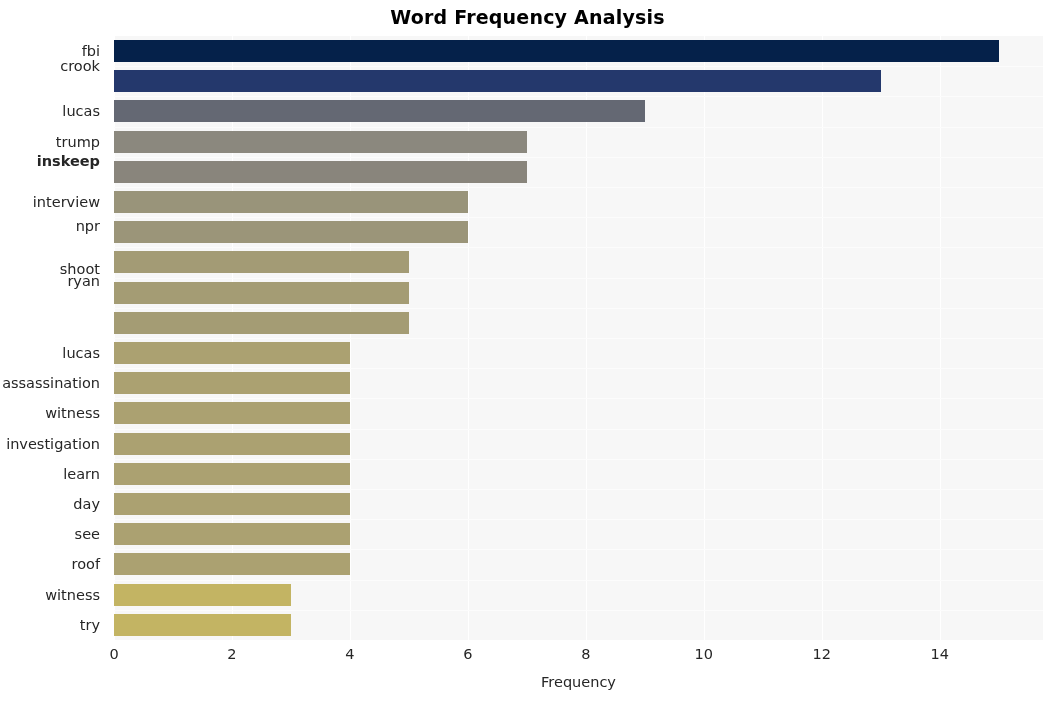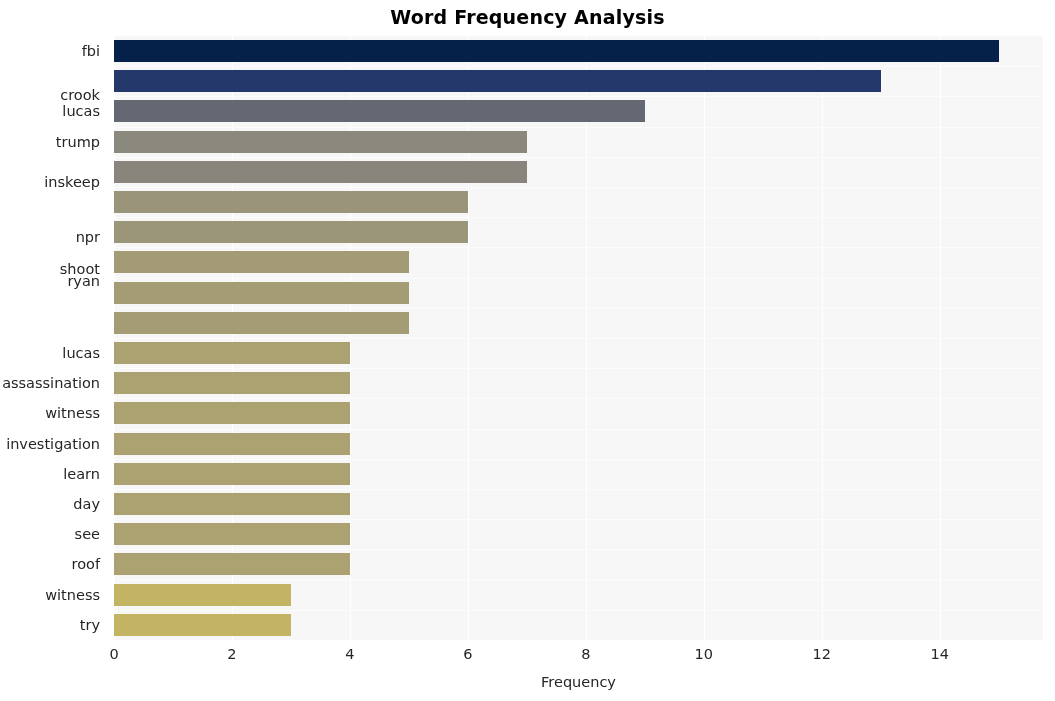--- a/index.html
+++ b/index.html
@@ -114,25 +114,26 @@
 </style>
 </head>
 <body>
 
 <div id="figure">
 
   <div id="chart-title">Word Frequency Analysis</div>
 
   <div id="y-labels">
       <div class="ylabel" style="top: 0px; height: 30.2px; line-height: 30.2px;">fbi</div>
-      <div class="ylabel" style="top: 44px; height: 30.2px; line-height: 30.2px;">crook</div>
+      <div class="ylabel" style="top: 15px; height: 30.2px; line-height: 30.2px;">crook</div>
       <div class="ylabel" style="top: 90.6px; height: 30.2px; line-height: 30.2px;">trump</div>
       <div class="ylabel" style="top: 60.4px; height: 30.2px; line-height: 30.2px;">lucas</div>
-      <div class="ylabel" style="top: 131px; height: 30.2px; line-height: 30.2px;">inskeep</div>
-      <div class="ylabel" style="top: 186px; height: 30.2px; line-height: 30.2px; text-align: right;">npr</div>
+      <div class="ylabel" style="top: 110px; height: 30.2px; line-height: 30.2px; font-weight: bold;">inskeep</div>
+      <div class="ylabel" style="top: 151px; height: 30.2px; line-height: 30.2px;">interview</div>
+      <div class="ylabel" style="top: 175px; height: 30.2px; line-height: 30.2px; text-align: right;">npr</div>
       <div class="ylabel" style="top: 218px; height: 30.2px; line-height: 30.2px;">shoot</div>
       <div class="ylabel" style="top: 230px; height: 30.2px; line-height: 30.2px; padding-left: 29px;">ryan</div>
       <div class="ylabel" style="top: 302px; height: 30.2px; line-height: 30.2px;">lucas</div>
       <div class="ylabel" style="top: 332.2px; height: 30.2px; line-height: 30.2px;">assassination</div>
       <div class="ylabel" style="top: 362.4px; height: 30.2px; line-height: 30.2px;">witness</div>
       <div class="ylabel" style="top: 392.6px; height: 30.2px; line-height: 30.2px;">investigation</div>
       <div class="ylabel" style="top: 422.8px; height: 30.2px; line-height: 30.2px;">learn</div>
       <div class="ylabel" style="top: 483.2px; height: 30.2px; line-height: 30.2px;">see</div>
       <div class="ylabel" style="top: 453px; height: 30.2px; line-height: 30.2px;">day</div>
       <div class="ylabel" style="top: 513.4px; height: 30.2px; line-height: 30.2px;">roof</div>

